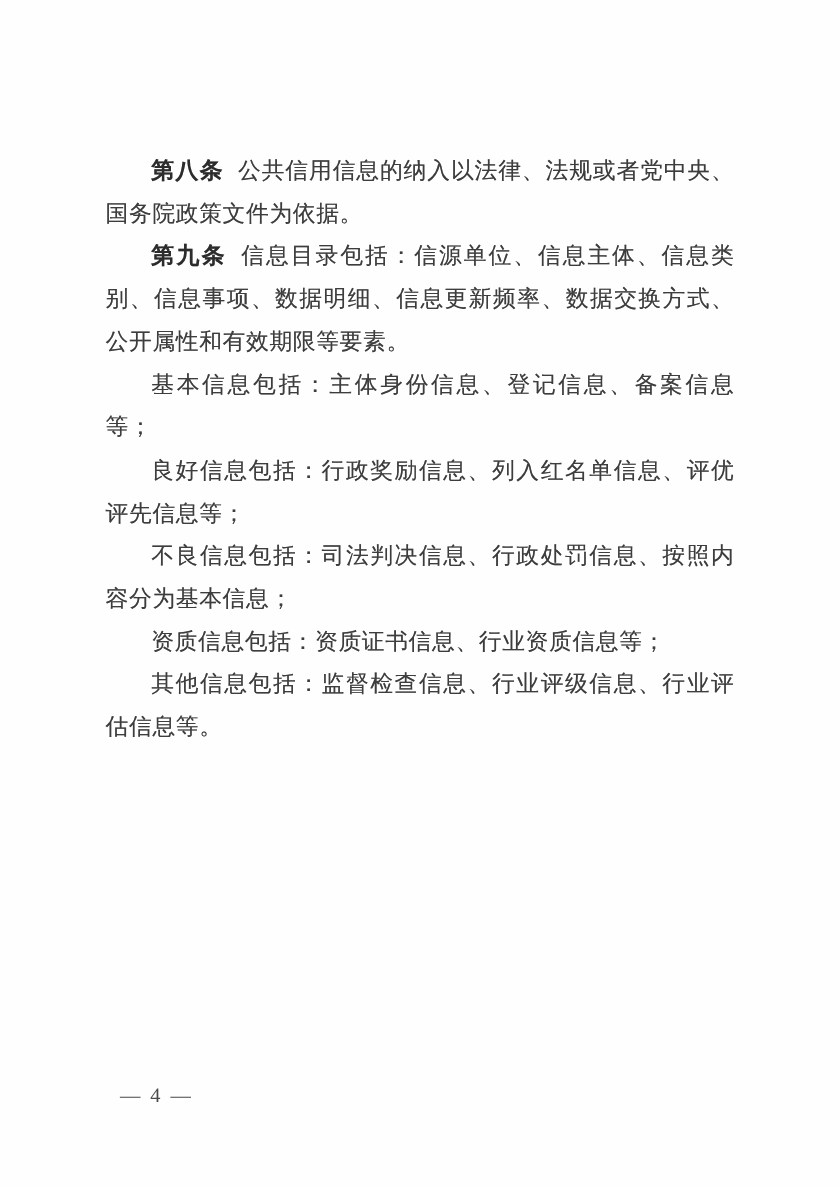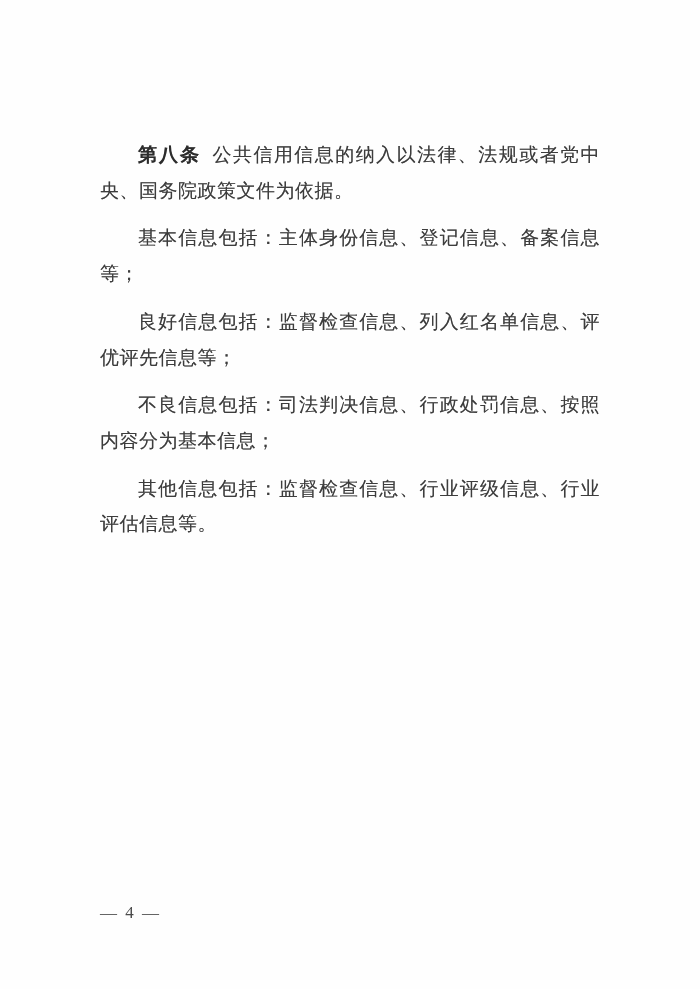--- a/index.html
+++ b/index.html
@@ -25,21 +25,21 @@
     position: absolute;
     top: 125px;
     left: 88px;
     width: 524px;
     color: #3d3d3d;
     font-size: 19px;
     line-height: 35.7px;
     text-align: justify;
   }
   .para {
-    margin: 12px;
+    margin: 0;
     text-indent: 2em;
     
     text-shadow: 0 0 0.4px rgba(60,60,60,0.55);
   }
   .article-head {
     font-weight: bold;
     color: #2c2c2c;
     margin-right: 0.62em;
     letter-spacing: 1px;
   }
@@ -63,35 +63,41 @@
 </head>
 <body>
 
 <div class="page">
   <div class="text-block">
 
     <p class="para">
       <span class="article-head">第八条</span><span class="para-body">公共信用信息的纳入以法律、法规或者党中央、国务院政策文件为依据。</span>
     </p>
 
+    <p class="para">
+      <span class="article-head">第九条</span><span class="para-body">信息目录包括：信源单位、信息主体、信息类别、信息事项、数据明细、信息更新频率、数据交换方式、公开属性和有效期限等要素。</span>
+    </p>
 
 
 
     <p class="para">
       <span class="para-body">基本信息包括：主体身份信息、登记信息、备案信息等；</span>
     </p>
 
     <p class="para">
-      <span class="para-body">良好信息包括：监督检查信息、列入红名单信息、评优评先信息等；</span>
+      <span class="para-body">良好信息包括：行政奖励信息、列入红名单信息、评优评先信息等；</span>
     </p>
 
     <p class="para">
       <span class="para-body">不良信息包括：司法判决信息、行政处罚信息、按照内容分为基本信息；</span>
     </p>
 
+    <p class="para">
+      <span class="para-body">资质信息包括：资质证书信息、行业资质信息等；</span>
+    </p>
 
     <p class="para">
       <span class="para-body">其他信息包括：监督检查信息、行业评级信息、行业评估信息等。</span>
     </p>
 
 
   </div>
 
   <div class="page-footer">— 4 —</div>
 </div>

